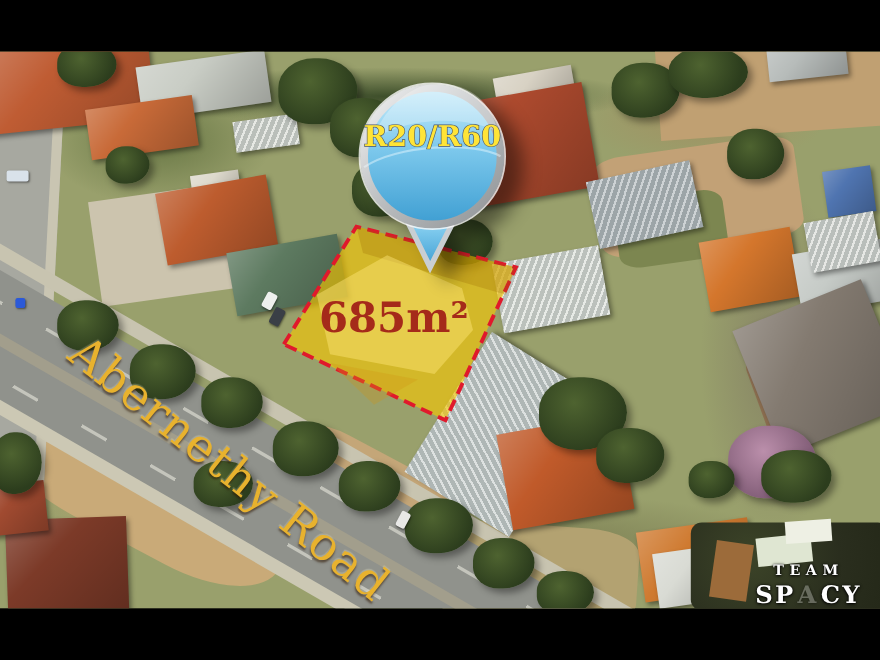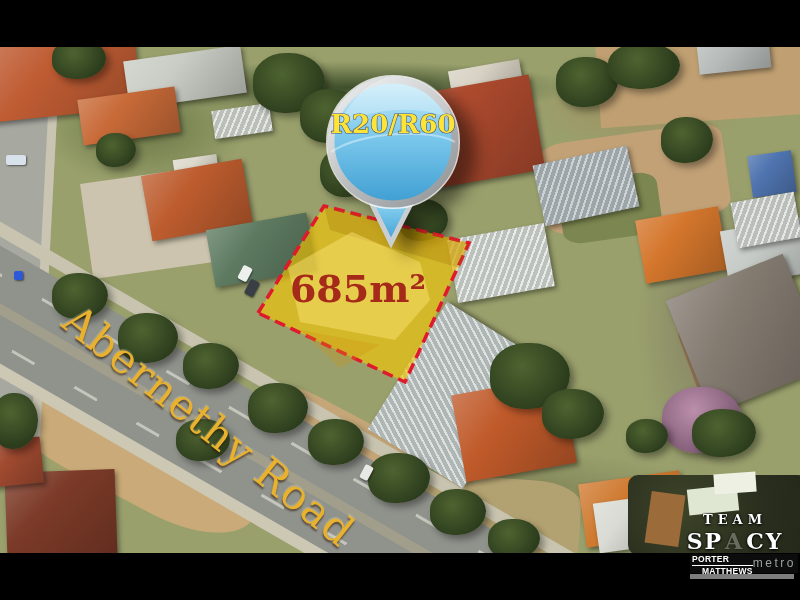--- a/index.html
+++ b/index.html
@@ -180,24 +180,14 @@
     </g>
   </svg>
 
   <div class="road-label">Abernethy Road</div>
 
   <div class="team">
     <div class="team-line1">TEAM</div>
     <div class="team-line2"><span>SP</span><span class="faint">A</span><span>CY</span></div>
   </div>
 
-  <div class="agency">
-    <div class="agency-box">
-      <div class="pm">
-        <div class="pm-row1">PORTER</div>
-        <div class="pm-row2">MATTHEWS</div>
-      </div>
-      <div class="pm-metro">metro</div>
-    </div>
-    <div class="agency-bar"></div>
-  </div>
 
 </div>
 
 </body></html>

